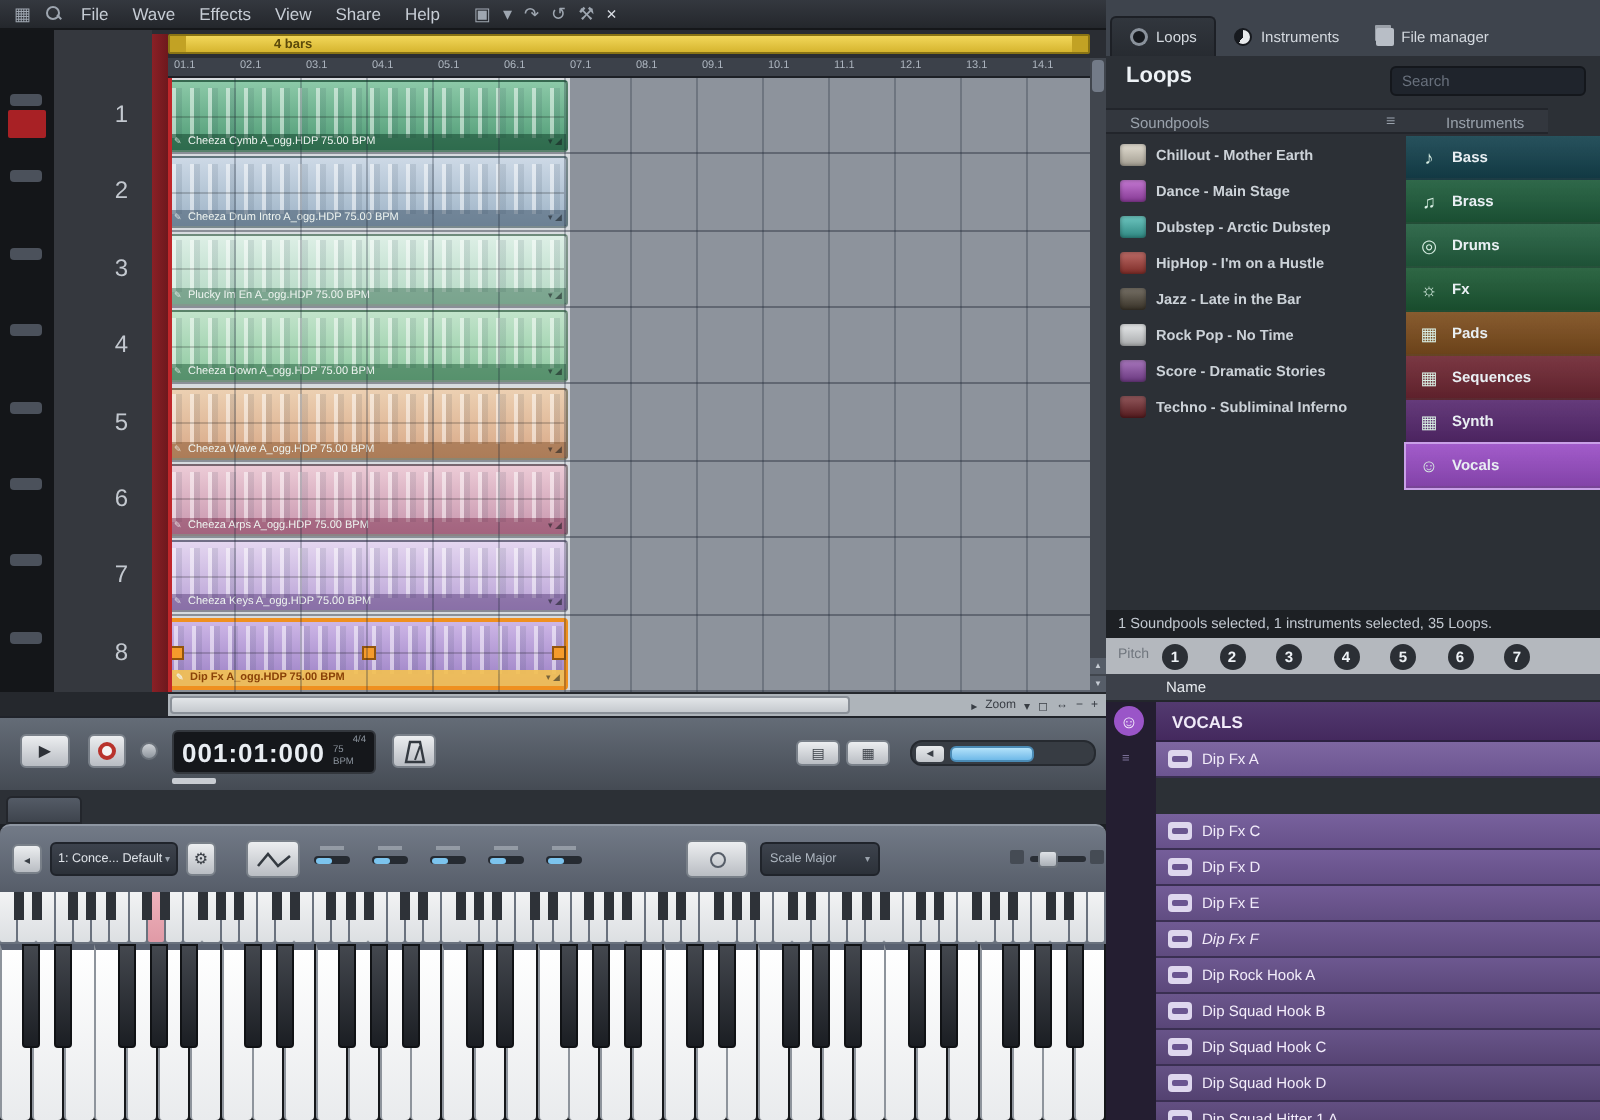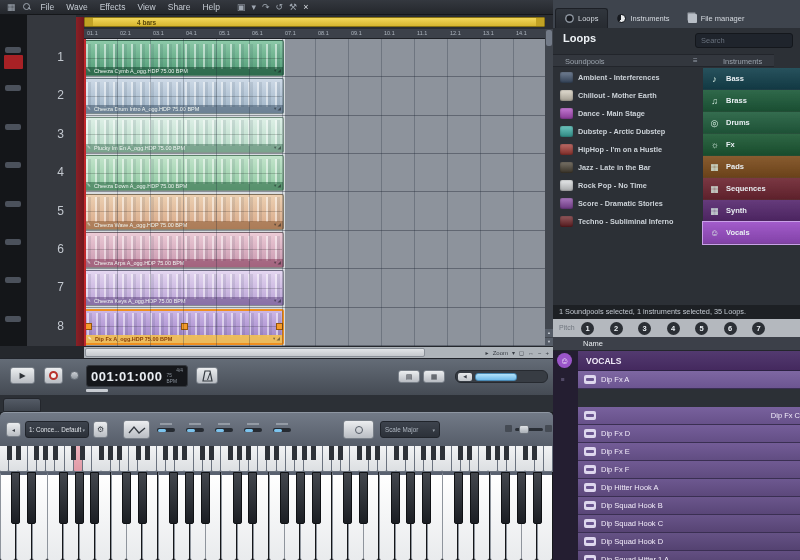--- a/index.html
+++ b/index.html
@@ -593,24 +593,20 @@
       </div>
     <div id="rp-title">Loops</div>
     <input id="rp-search" readonly="" placeholder="Search" style="">
     <div id="rp-colhdr">
       <span id="sp-hdr">Soundpools</span>
       <span id="col-ico">≡</span>
       <span id="inst-hdr">Instruments</span>
     </div>
     <div id="sp-list">
         <div class="sp-row">
-          <span class="sp-thumb" style="background: linear-gradient(rgba(255, 255, 255, 0.25), rgba(0, 0, 0, 0.25)), rgb(65, 84, 111);"></span>
-          <span class="sp-label">Ambient - Interferences</span>
-        </div>
-        <div class="sp-row">
           <span class="sp-thumb" style="background: linear-gradient(rgba(255, 255, 255, 0.25), rgba(0, 0, 0, 0.25)), rgb(217, 210, 194);"></span>
           <span class="sp-label">Chillout - Mother Earth</span>
         </div>
         <div class="sp-row">
           <span class="sp-thumb" style="background: linear-gradient(rgba(255, 255, 255, 0.25), rgba(0, 0, 0, 0.25)), rgb(177, 76, 196);"></span>
           <span class="sp-label">Dance - Main Stage</span>
         </div>
         <div class="sp-row">
           <span class="sp-thumb" style="background: linear-gradient(rgba(255, 255, 255, 0.25), rgba(0, 0, 0, 0.25)), rgb(61, 179, 171);"></span>
           <span class="sp-label">Dubstep - Arctic Dubstep</span>
@@ -687,39 +683,39 @@
     <div id="rp-loops">
       <div id="loops-gutter"></div>
       <div id="vocals-ico">☺</div>
       <div id="gutter-mark">≡</div>
       <div id="vocals-row">VOCALS</div>
       <div id="loop-rows">
           <div class="lrow" style="top: 0px; background: linear-gradient(rgb(126, 103, 162), rgb(108, 85, 145));">
             <span class="cass"></span>
             <span class="lrow-label">Dip Fx A</span>
           </div>
-          <div class="lrow" style="top: 36px; background: linear-gradient(rgb(120, 97, 157), rgb(103, 81, 138)); justify-content: space-between;">
+          <div class="lrow" style="top: 36px; background: linear-gradient(rgb(120, 97, 157), rgb(103, 81, 138));">
             <span class="cass"></span>
             <span class="lrow-label">Dip Fx C</span>
           </div>
           <div class="lrow" style="top: 54px; background: linear-gradient(rgb(117, 94, 154), rgb(100, 79, 134));">
             <span class="cass"></span>
             <span class="lrow-label">Dip Fx D</span>
           </div>
           <div class="lrow" style="top: 72px; background: linear-gradient(rgb(115, 92, 151), rgb(97, 77, 130));">
             <span class="cass"></span>
             <span class="lrow-label">Dip Fx E</span>
           </div>
-          <div class="lrow" style="top: 90px; background: linear-gradient(rgb(112, 90, 147), rgb(95, 75, 127));">
+          <div class="lrow" style="top: 90px; background: linear-gradient(rgb(112, 90, 147), rgb(95, 75, 127)); font-style: italic;">
             <span class="cass"></span>
             <span class="lrow-label">Dip Fx F</span>
           </div>
           <div class="lrow" style="top: 108px; background: linear-gradient(rgb(109, 88, 144), rgb(92, 72, 123));">
             <span class="cass"></span>
-            <span class="lrow-label">Dip Hitter Hook A</span>
+            <span class="lrow-label">Dip Rock Hook A</span>
           </div>
           <div class="lrow" style="top: 126px; background: linear-gradient(rgb(107, 86, 140), rgb(89, 70, 120));">
             <span class="cass"></span>
             <span class="lrow-label">Dip Squad Hook B</span>
           </div>
           <div class="lrow" style="top: 144px; background: linear-gradient(rgb(104, 84, 137), rgb(87, 68, 116));">
             <span class="cass"></span>
             <span class="lrow-label">Dip Squad Hook C</span>
           </div>
           <div class="lrow" style="top: 162px; background: linear-gradient(rgb(101, 82, 133), rgb(84, 66, 113));">

